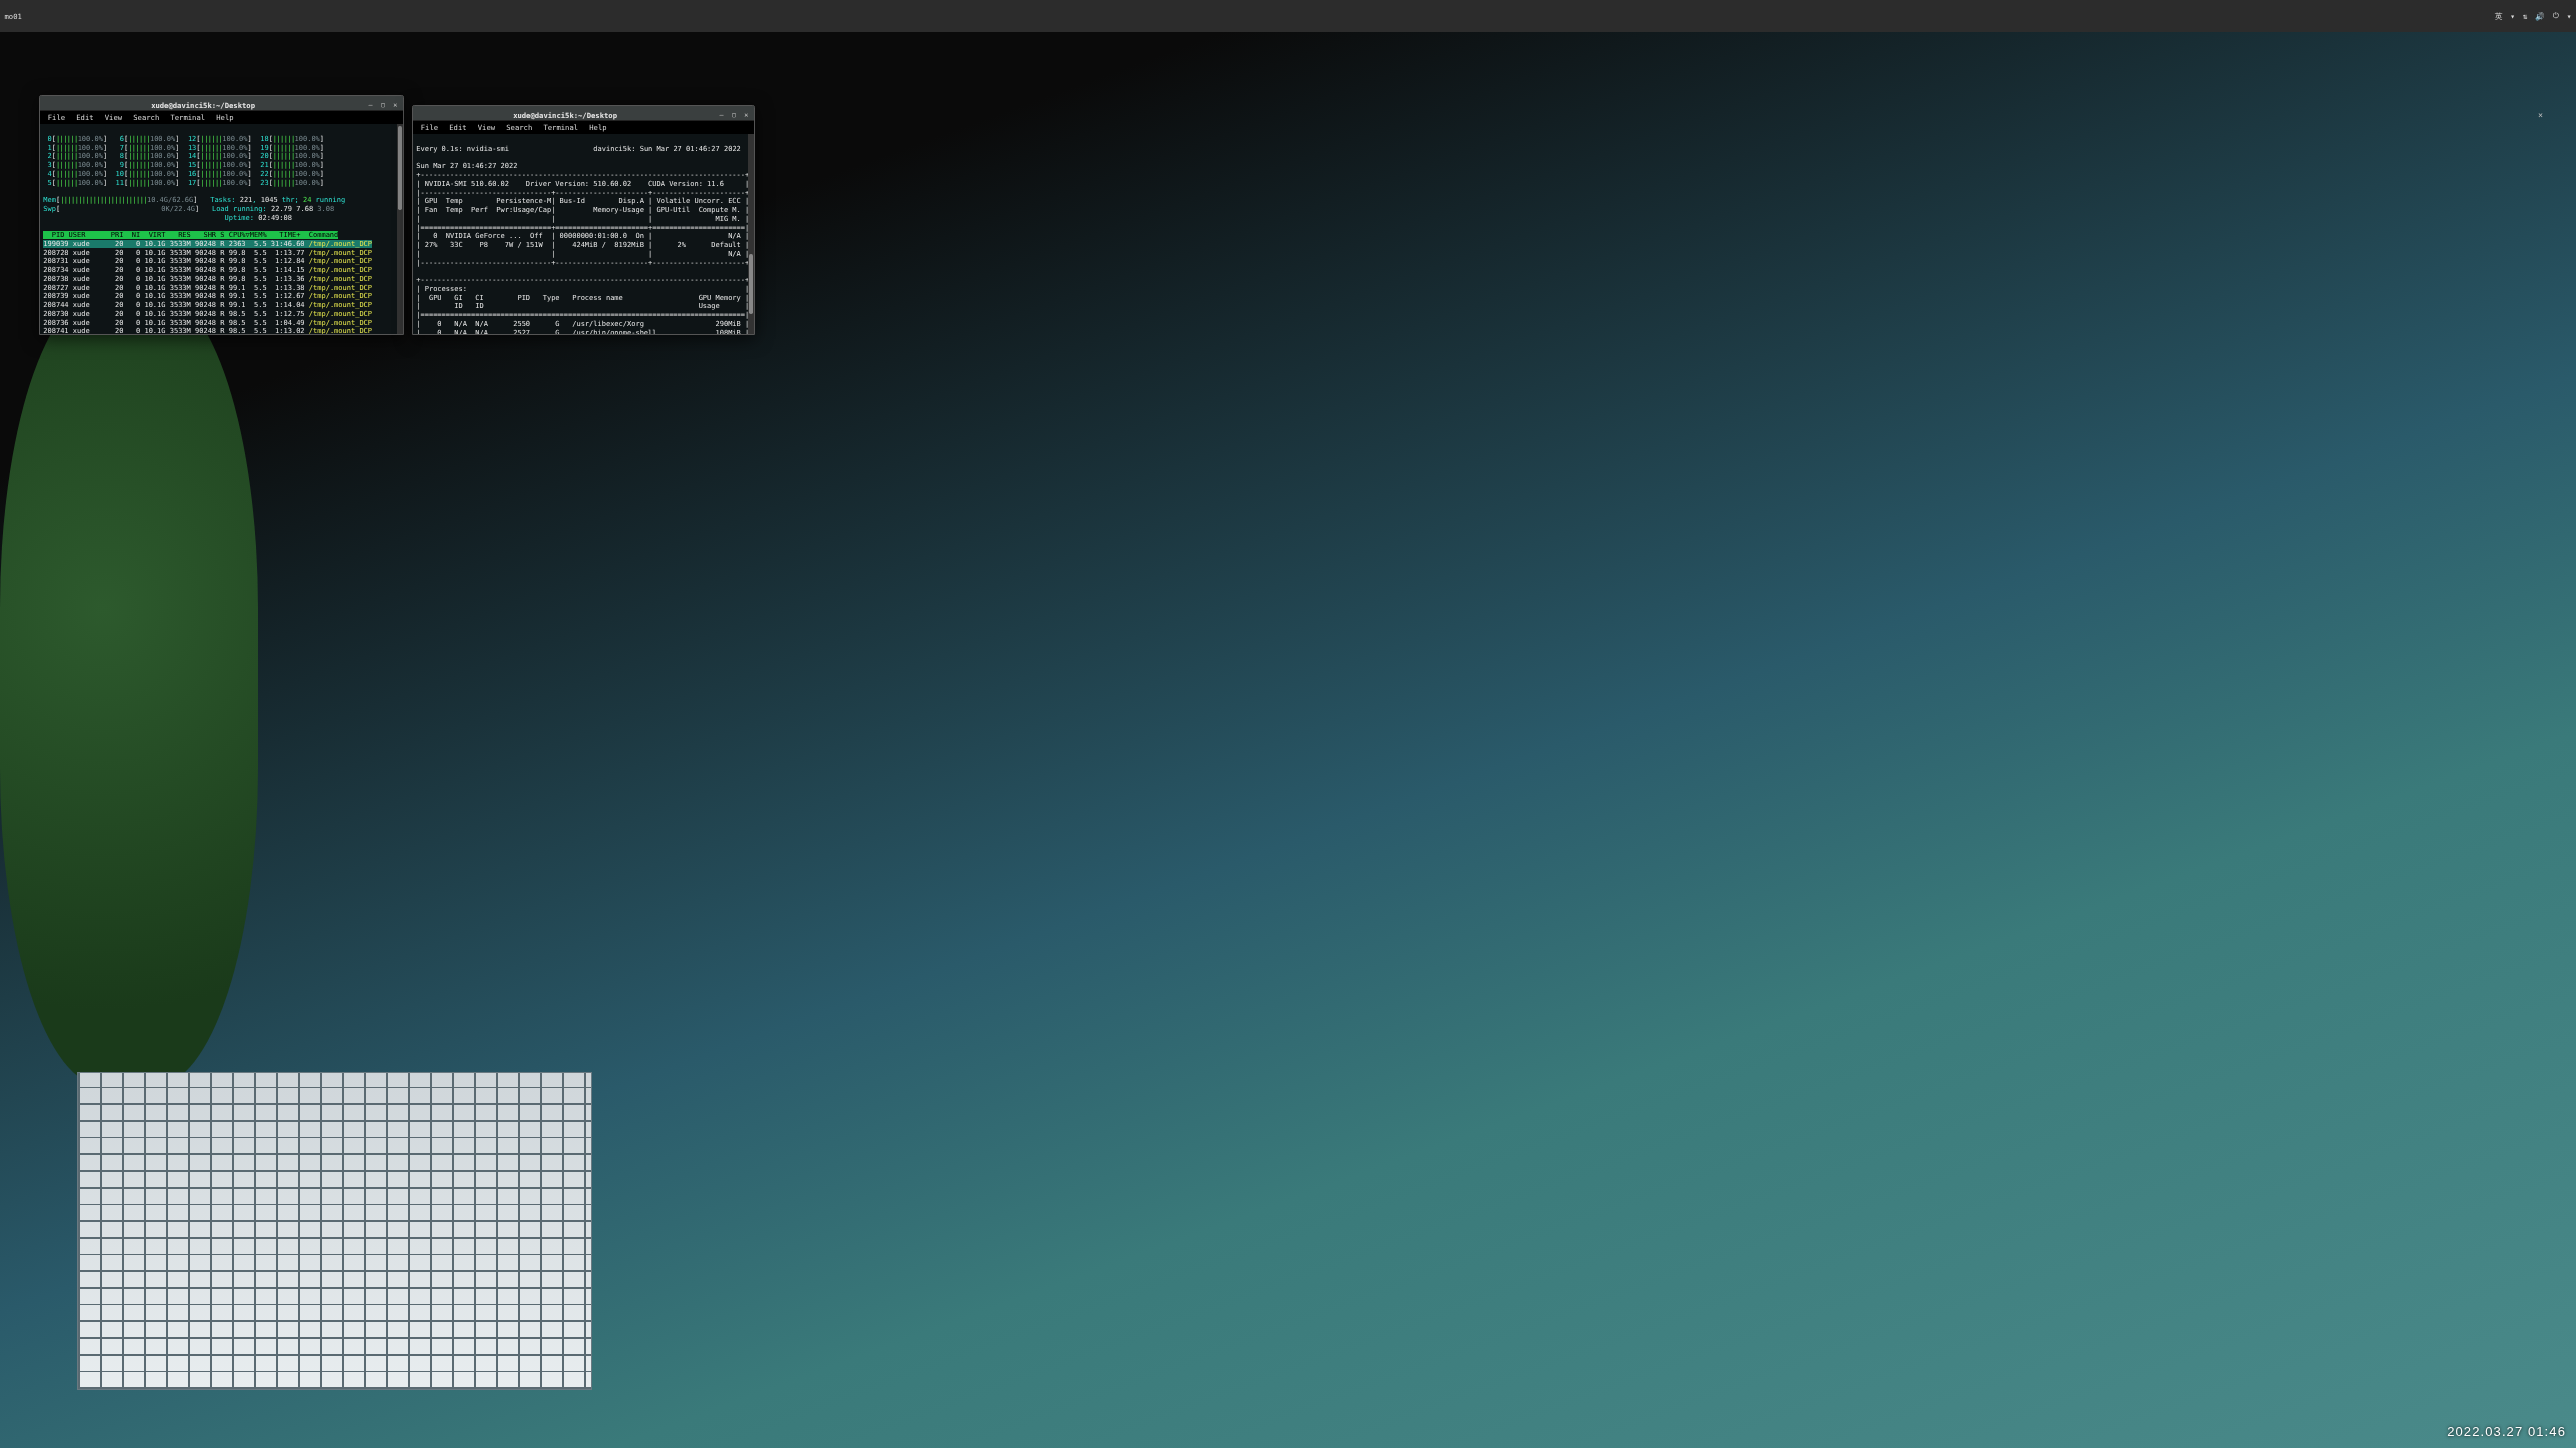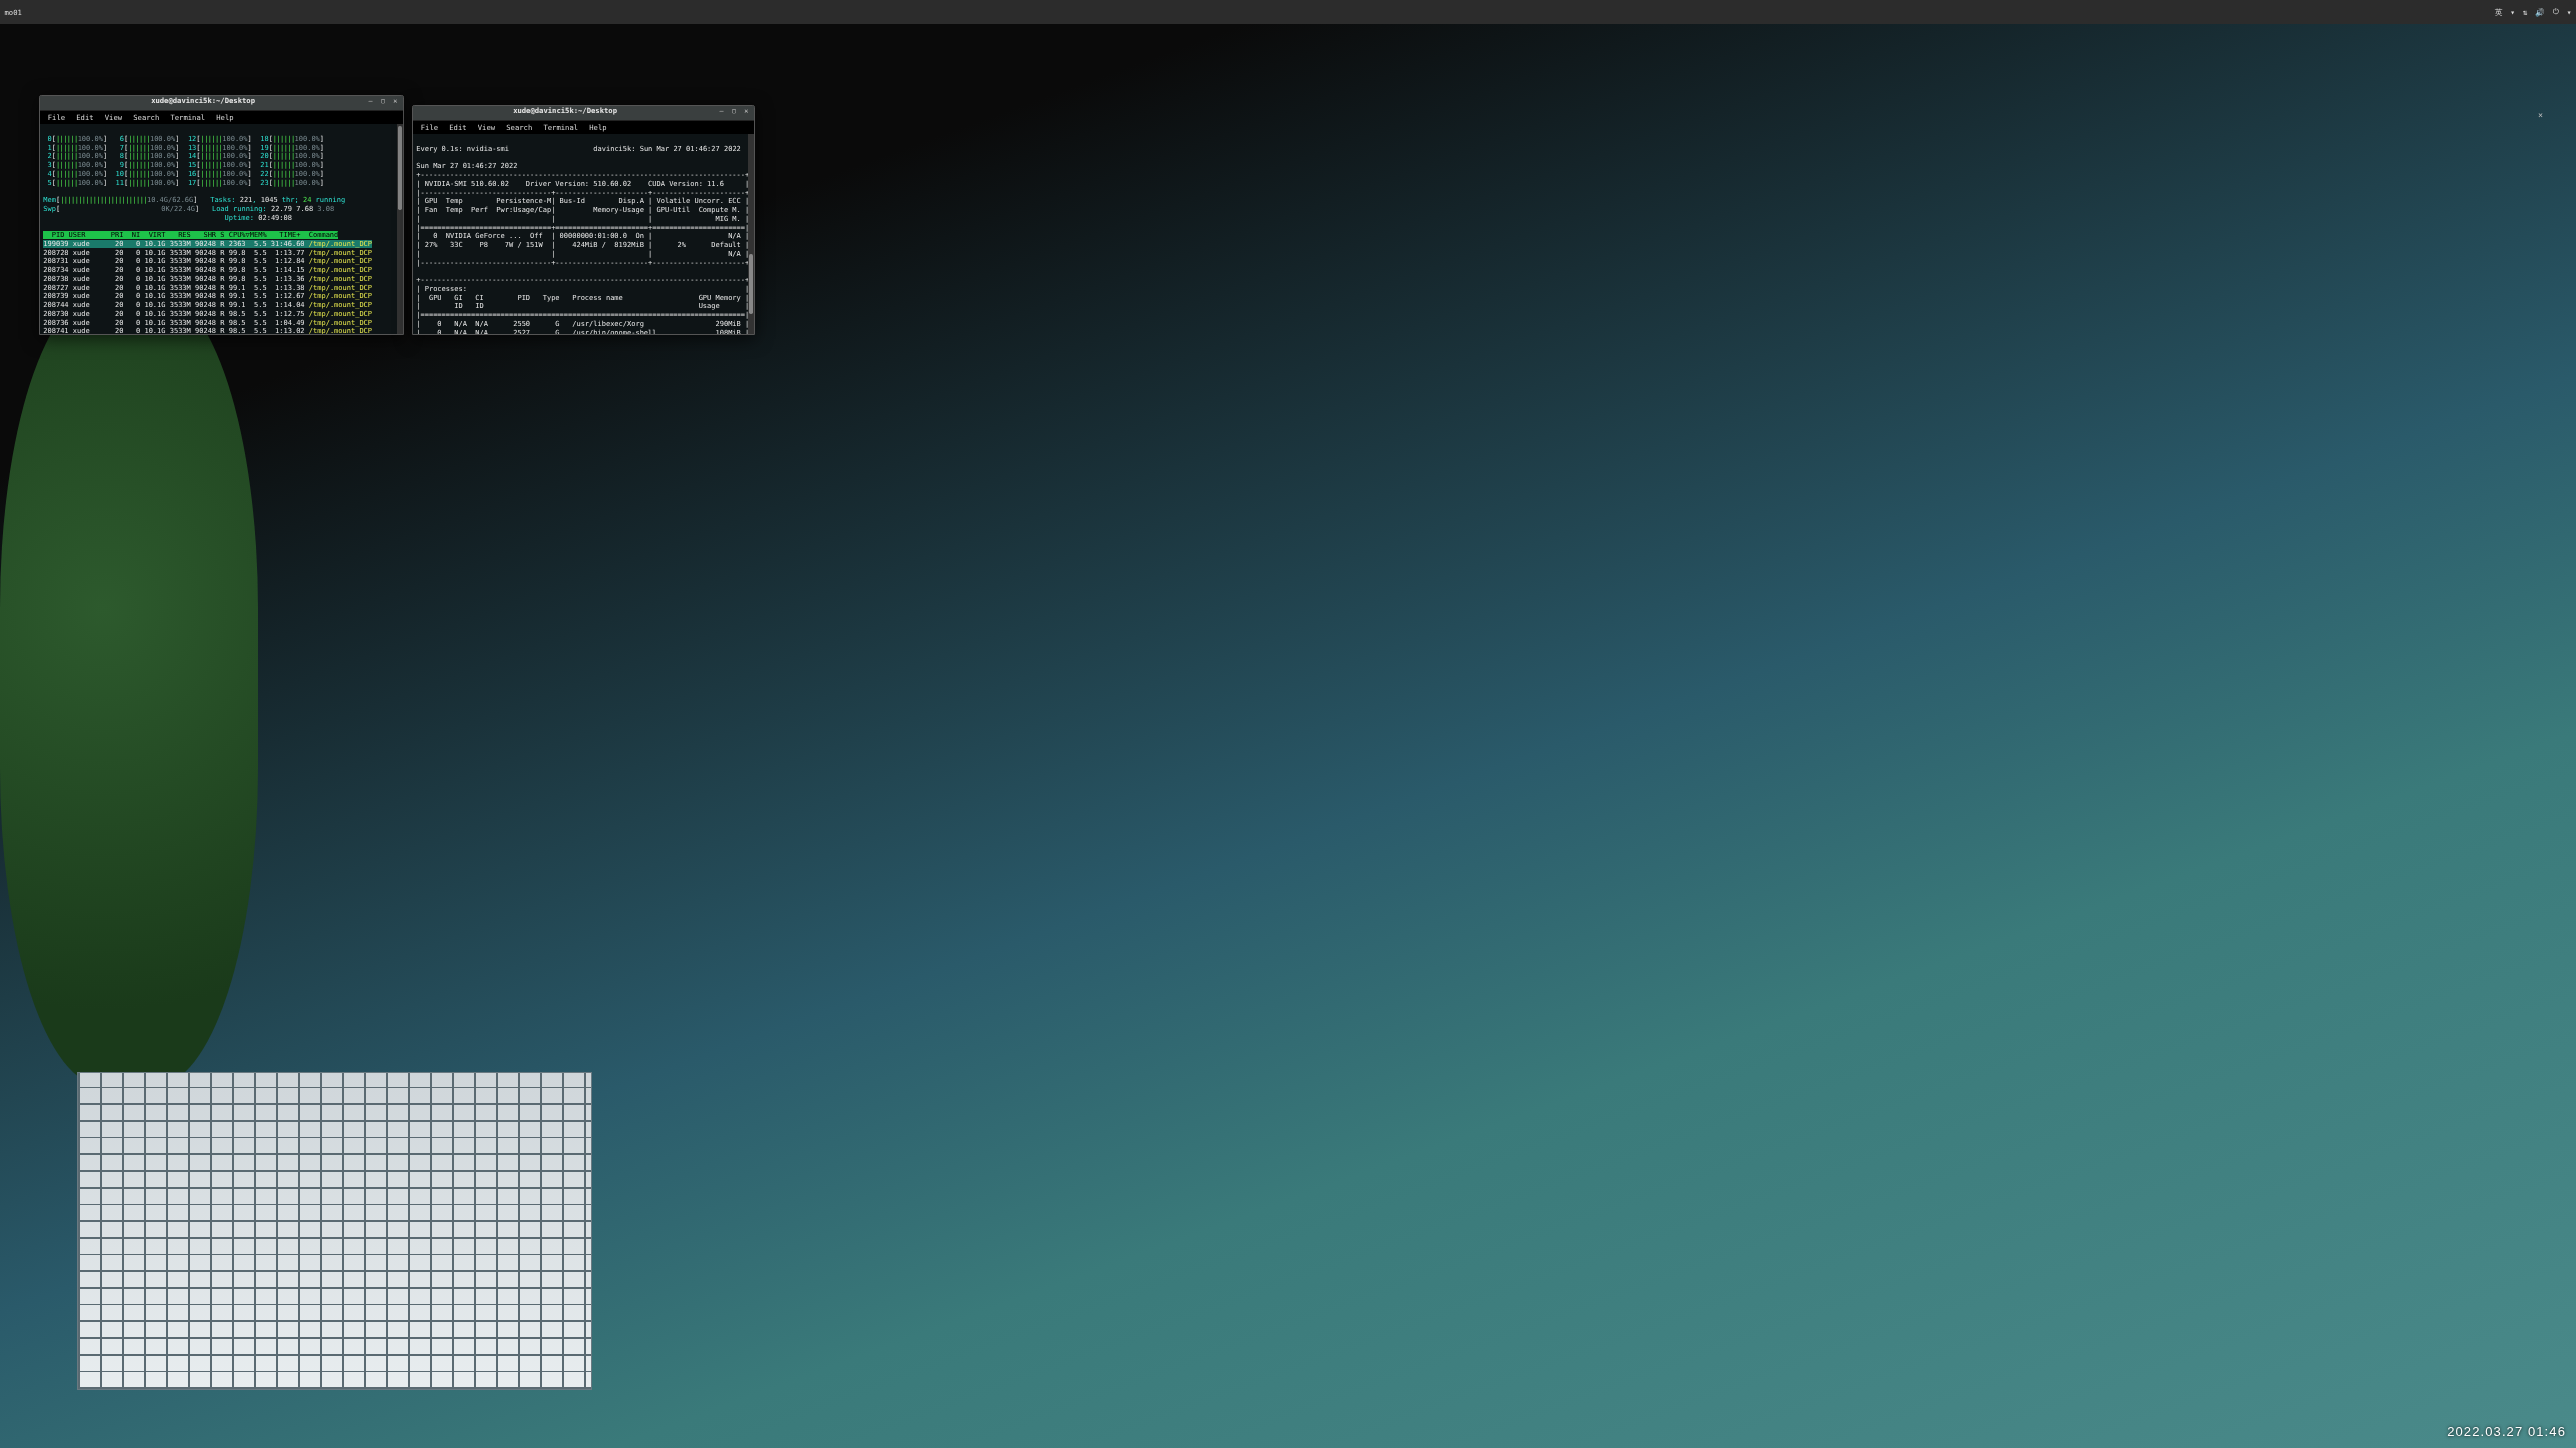--- a/index.html
+++ b/index.html
@@ -18,41 +18,41 @@
   
   .building { position:absolute; bottom:4%; left:3%; width:20%; height:22%;
     background:linear-gradient(#cfd6da,#e8edef); border:1.1px solid #6a7a82;}
   .building::before{content:"";position:absolute;inset:0;
     background:repeating-linear-gradient(90deg,#5a6a72 0 2.2px,transparent 2.2px 22px),
                repeating-linear-gradient(0deg,#5a6a72 0 1.7px,transparent 1.7px 16.7px);}
   .foliage { position:absolute; top:20%; left:0; width:10%; height:55%;
     background:radial-gradient(circle at 40% 40%, #2d5a2d 0%, #1a3a1a 80%);
     filter:blur(0.6px); border-radius:40%;}
   .topbar {
-    position:absolute; top:0; left:0; right:0; height:24px;
+    position:absolute; top:0; left:0; right:0; height:32px;
     background:#2c2c2c; color:#ddd; display:flex; align-items:center;
     padding:0 4.5px; justify-content:space-between;
   }
   .topbar-right { display:flex; gap:7.8px; align-items:center; font-size:7.8px;}
   .topbar-right span{cursor:default;}
   .clock-overlay{
     position:absolute; right:10px; bottom:9px; color:#fff;
     font-family:Arial,sans-serif; font-size:13px; letter-spacing:1.1px;
     text-shadow:0 0 3.3px #000;
   }
   
   .termwin {
     position:absolute; background:#1a1f1f;
     border:0.6px solid #555; border-radius:2.2px 2.2px 0 0;
     display:flex; flex-direction:column;
     box-shadow:0 3.3px 16.7px rgba(0,0,0,.6);
   }
   .titlebar{
     height:14.5px; background:#3a3f3f; color:#e8e8e8;
-    display:flex; align-items:flex-start; padding:0 3.3px; font-size:7.2px;
+    display:flex; align-items:flex-end; padding:0 3.3px; font-size:7.2px;
     border-bottom:0.6px solid #222; user-select:none;
   }
   .titlebar .title{flex:1; text-align:center; font-weight:bold;}
   .winbtn{width:9px;height:9px;margin-left:3.3px;display:inline-flex;
     align-items:center;justify-content:center;color:#ccc;font-size:6.7px;
     cursor:pointer;}
   .menubar{
     height:13.4px; background:#000000; color:#ddd;
     display:flex; align-items:center; gap:2.2px; padding:0 3.3px; font-size:7.2px;
   }

